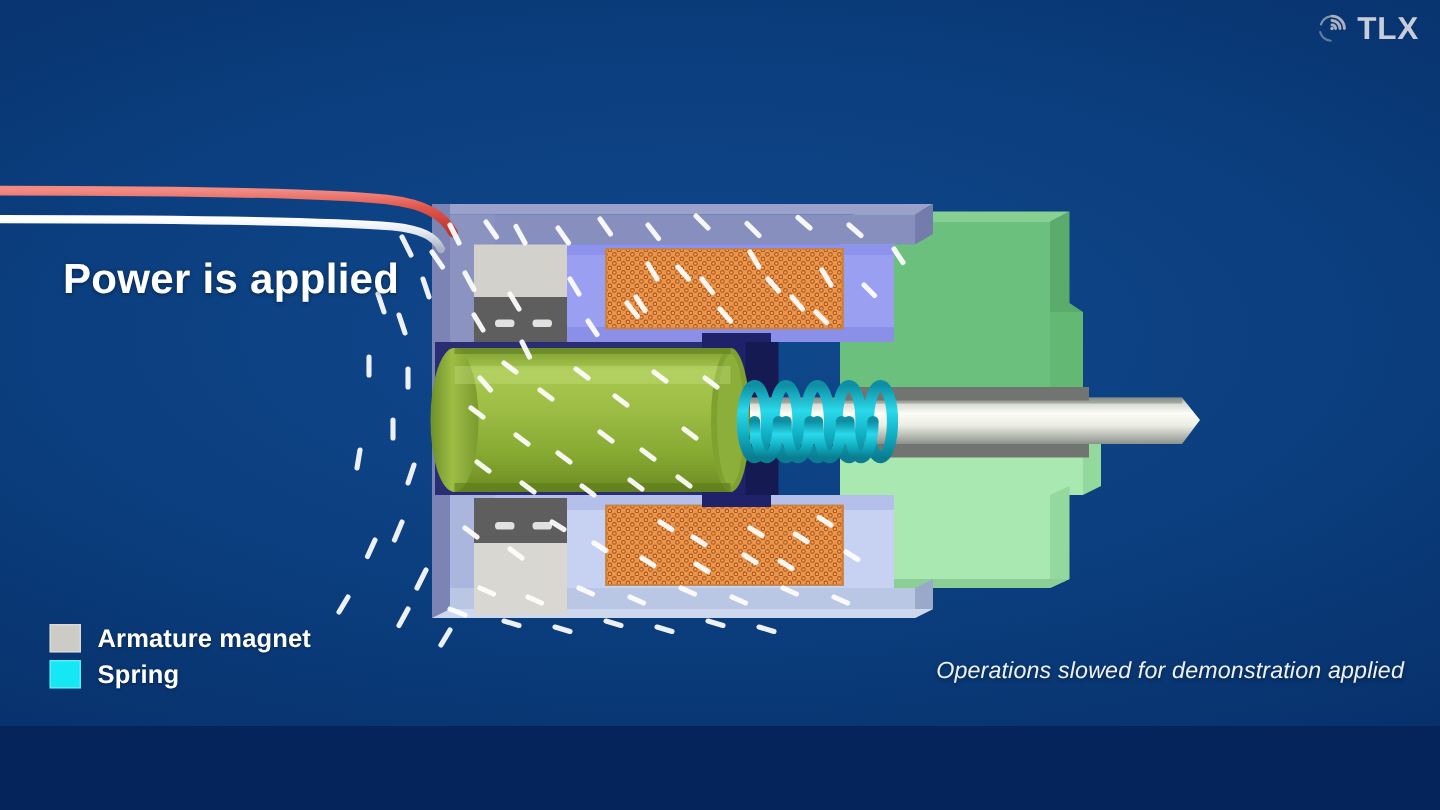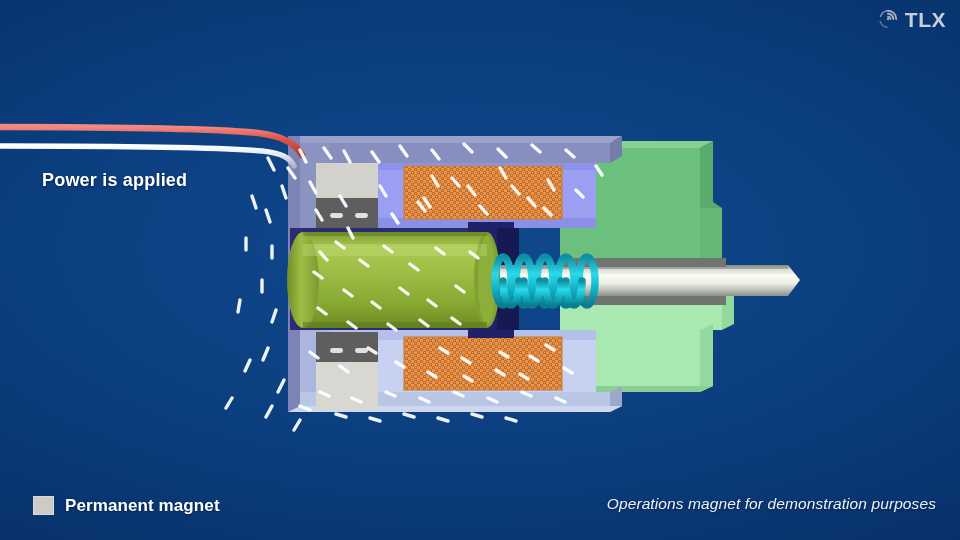--- a/index.html
+++ b/index.html
@@ -3,21 +3,21 @@
 <meta charset="utf-8">
 <title>Solenoid Animation</title>
 <style>
   html,body{margin:0;padding:0;background:#06245c;}
   body{
     font-family:"Liberation Sans", sans-serif;
     -webkit-font-smoothing:antialiased;
   }
   #stage{
     position:relative;
-    width:960px;height:540px;
+    width:960px;height:484px;
     overflow:hidden;
     background:#0a3d7c;
   }
   
   #bg-gradient{
     position:absolute;inset:0;
     background:
       radial-gradient(ellipse 110% 90% at 48% 46%, #10498e 0%, #0b3e7e 42%, #07306a 78%, #05285c 100%);
   }
 
@@ -29,21 +29,21 @@
   }
   #logo .mark{width:22px;height:22px;display:block;}
   #logo .wordmark{
     color:#d8dce3;font-size:21px;font-weight:bold;
     letter-spacing:.5px;line-height:1;
   }
 
   
   #power-caption{
     position:absolute;left:42px;top:170px;
-    color:#ffffff;font-size:18px;font-weight:bold;
+    color:#ffffff;font-size:28px;font-weight:bold;
     letter-spacing:.2px;
     text-shadow:0 1px 3px rgba(0,0,0,.45);
   }
   #footnote{
     position:absolute;right:24px;bottom:27px;
     color:#eef2f8;font-size:15.5px;font-style:italic;
     letter-spacing:.1px;
     text-shadow:0 1px 3px rgba(0,0,0,.4);
   }
 
@@ -376,21 +376,25 @@
           <path d="M3.4 14.6 A9 9 0 0 0 11 20.9" stroke-width="1.6" opacity=".55"></path>
         </g>
         <circle cx="12" cy="12" r="1.25" fill="#b7bcc6"></circle>
       </svg>
     </span>
     <span class="wordmark">TLX</span>
   </div>
 
   <div id="power-caption">Power is applied</div>
 
-  <div id="footnote">Operations magnet for demonstration purposes</div>
+  <div id="footnote">Operations slowed for demonstration applied</div>
 
   <div id="legend">
     <div class="legend-row">
       <span class="legend-swatch" style="background: rgb(205, 203, 198);"></span>
-      <span class="legend-label">Permanent magnet</span>
+      <span class="legend-label">Armature magnet</span>
+    </div>
+    <div class="legend-row">
+      <span class="legend-swatch" style="background: rgb(21, 232, 244);"></span>
+      <span class="legend-label">Spring</span>
     </div>
   </div>
 </div>
 
 </body></html>

